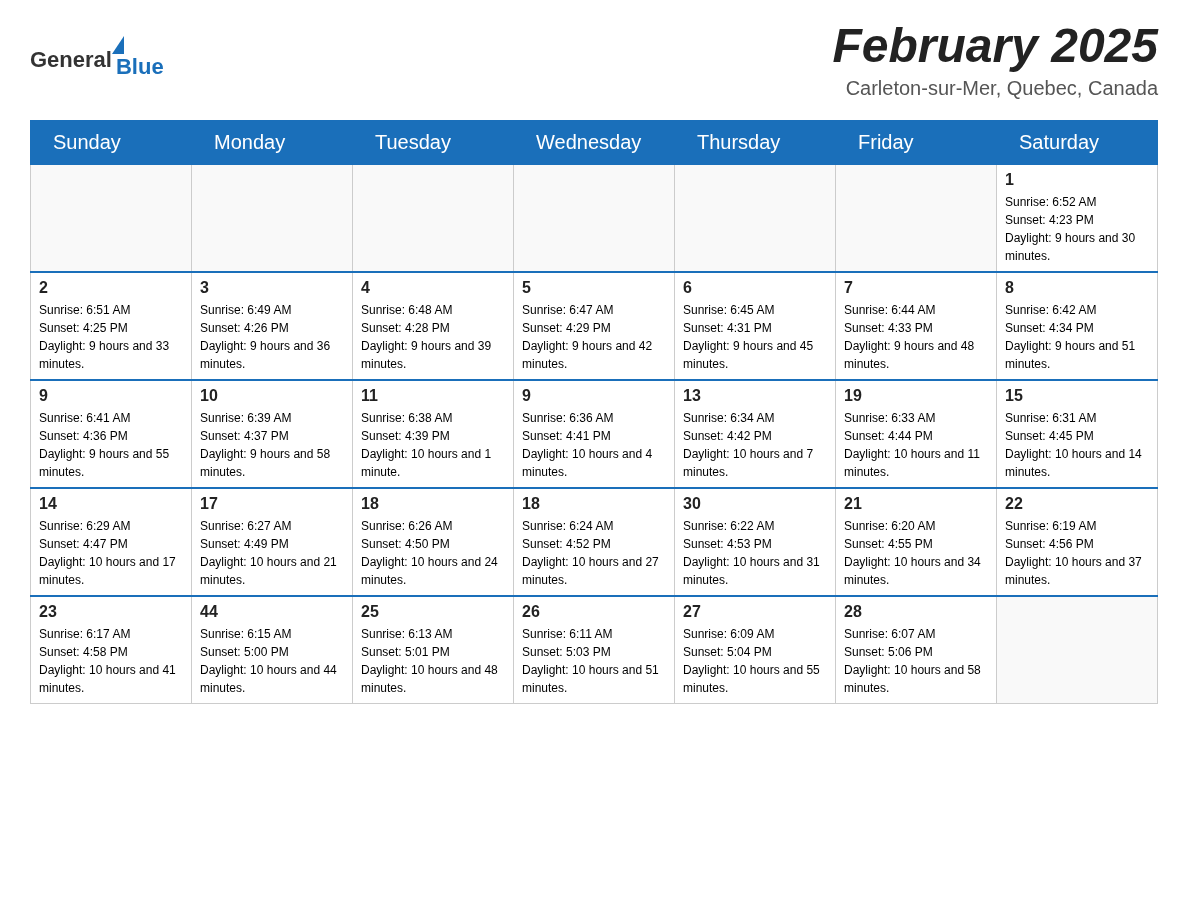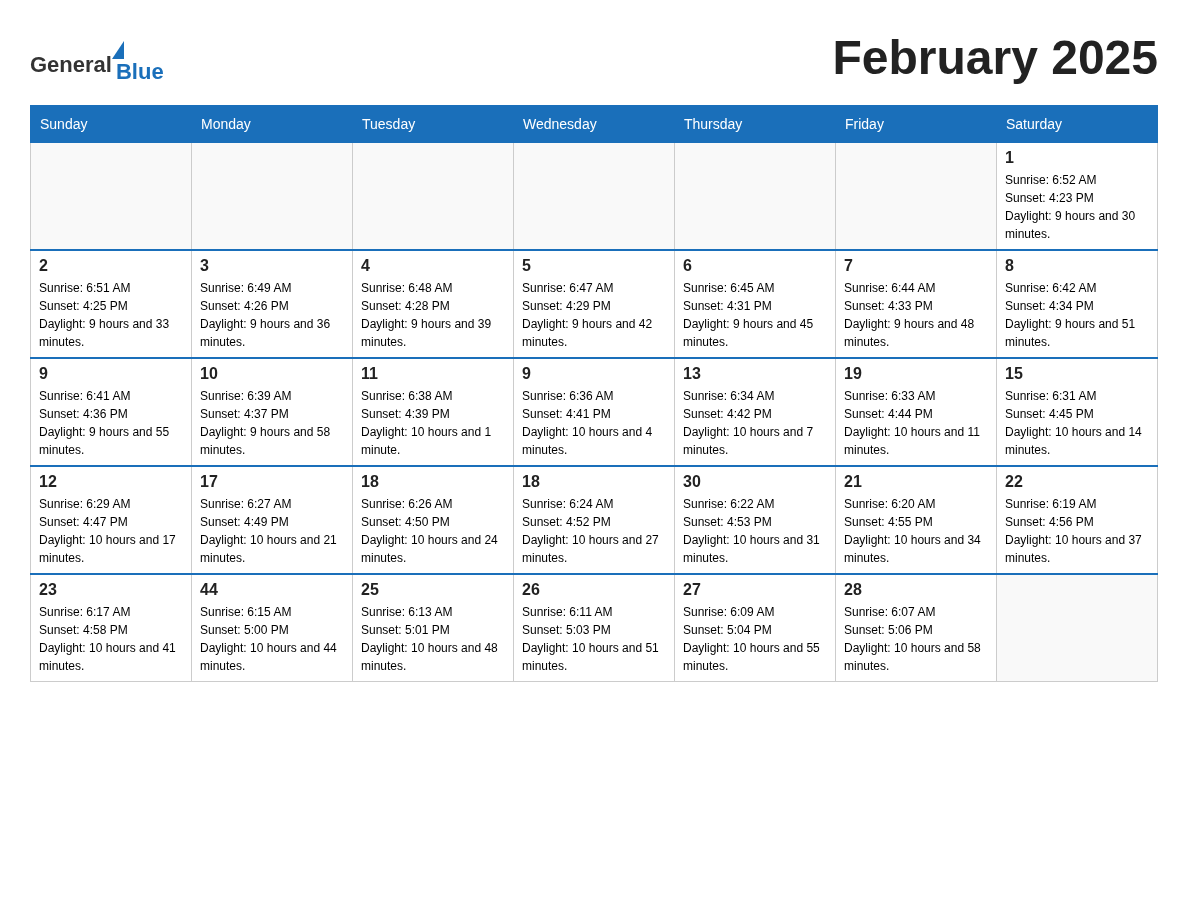--- a/index.html
+++ b/index.html
@@ -5,23 +5,22 @@
     * { box-sizing: border-box; margin: 0; padding: 0; }
     body {
       font-family: Arial, sans-serif;
       background: #fff;
       padding: 20px 30px;
       color: #333;
     }
     .header {
       display: flex;
       justify-content: space-between;
-      align-items: flex-end;
+      align-items: center;
       margin-bottom: 20px;
-      margin-top: 12px;
     }
     .logo {
       display: flex;
       align-items: center;
       gap: 4px;
     }
     .logo-text-general {
       font-size: 22px;
       font-weight: bold;
       color: #333;
@@ -40,37 +39,38 @@
       margin-top: -4px;
     }
     .title-block {
       text-align: right;
     }
     .month-title {
       font-size: 48px;
       font-weight: bold;
       color: #222;
       line-height: 1.1;
+      font-style: italic;
     }
     .location-title {
       font-size: 20px;
       color: #555;
       margin-top: 4px;
     }
     .calendar {
       width: 100%;
       border-collapse: collapse;
       border: 1px solid #ccc;
     }
     .calendar th {
       background-color: #1a6fba;
       color: #fff;
-      font-size: 14px;
+      font-size: 20px;
       font-weight: normal;
-      padding: 10px 9px;
+      padding: 10px 22px;
       text-align: left;
       border: 1px solid #1a6fba;
     }
     .calendar td {
       vertical-align: top;
       border: 1px solid #ccc;
       padding: 6px 8px;
       width: 14.28%;
       min-height: 100px;
       font-size: 12.5px;
@@ -106,20 +106,21 @@
     <span class="logo-text-general">General</span>
     <div style="display:flex; flex-direction:column; align-items:flex-start;">
       <div style="display:flex; align-items:flex-end; gap:0;">
         <div class="logo-triangle"></div>
       </div>
       <span class="logo-text-blue">Blue</span>
     </div>
   </div>
   <div class="title-block">
     <div class="month-title">February 2025</div>
+    <div class="location-title">Carleton-sur-Mer, Quebec, Canada</div>
   </div>
 </div>
 
 <table class="calendar">
   <thead>
     <tr>
     <th>Sunday</th>
         <th>Monday</th>
         <th>Tuesday</th>
         <th>Wednesday</th>
@@ -196,21 +197,21 @@
           <span class="day-number">19</span>
           <div class="day-info">Sunrise: 6:33 AM<br>Sunset: 4:44 PM<br>Daylight: 10 hours and 11 minutes.</div>
         </td>
         <td>
           <span class="day-number">15</span>
           <div class="day-info">Sunrise: 6:31 AM<br>Sunset: 4:45 PM<br>Daylight: 10 hours and 14 minutes.</div>
         </td>
       </tr>
       <tr>
         <td>
-          <span class="day-number">12</span>
+          <span class="day-number">14</span>
           <div class="day-info">Sunrise: 6:29 AM<br>Sunset: 4:47 PM<br>Daylight: 10 hours and 17 minutes.</div>
         </td>
         <td>
           <span class="day-number">17</span>
           <div class="day-info">Sunrise: 6:27 AM<br>Sunset: 4:49 PM<br>Daylight: 10 hours and 21 minutes.</div>
         </td>
         <td>
           <span class="day-number">18</span>
           <div class="day-info">Sunrise: 6:26 AM<br>Sunset: 4:50 PM<br>Daylight: 10 hours and 24 minutes.</div>
         </td>

